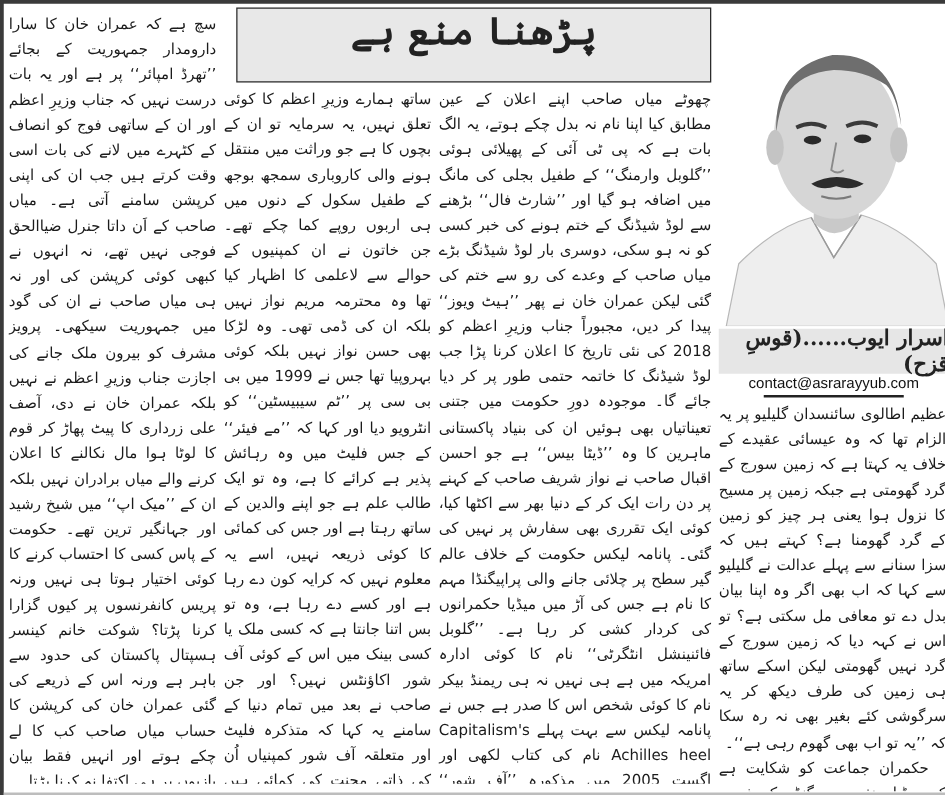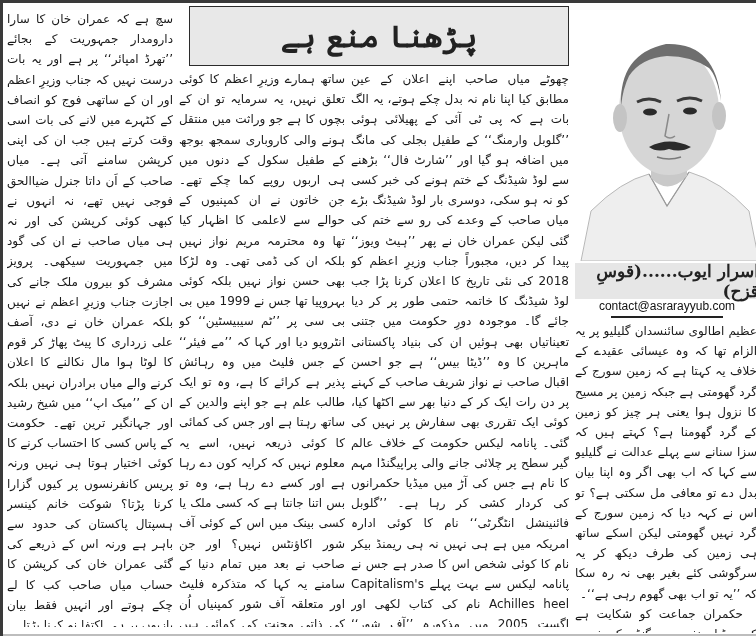--- a/index.html
+++ b/index.html
@@ -1,21 +1,21 @@
 <!DOCTYPE html>
 <html><head>
 <meta charset="utf-8">
 <style>
   * { box-sizing: border-box; margin: 0; padding: 0; }
   html, body { width: 756px; height: 636px; overflow: hidden; background: #ffffff; }
   body { position: relative; font-family: "DejaVu Sans", sans-serif; color: #1a1a1a; }
   .page { position: absolute; left: 0; top: 0; width: 756px; height: 636px; background: #fff;
           border-top: 3px solid #3a3a3a; border-left: 3px solid #3a3a3a; }
   .headline-box { position: absolute; left: 186px; top: 3px; width: 380px; height: 60px;
-          background: #e8e8e8; border: 1.5px solid #2b2b2b; display: flex; align-items: center; justify-content: center; }
+          background: #e8e8e8; border: 1.5px solid #2b2b2b; display: flex; justify-content: center; }
   .headline { font-family: "DejaVu Serif", serif; font-size: 30px; font-weight: bold; color: #222; direction: rtl; letter-spacing: 1px; }
   .col { position: absolute; direction: rtl; text-align: justify; font-size: 12px; line-height: 20.2px; color: #1b1b1b; overflow: hidden; }
   .col p { margin: 0; }
   .col p.indent { text-indent: 14px; }
   .col-1 { left: 4px;   top: 6px;  width: 166px; height: 618px; }
   .col-2 { left: 176px; top: 66px; width: 166px; height: 558px; }
   .col-3 { left: 348px; top: 66px; width: 218px; height: 558px; }
   .col-4 { left: 572px; top: 302px; width: 182px; height: 322px; }
   .author-photo { position: absolute; left: 568px; top: 3px; width: 188px; height: 255px; background: #fff; overflow: hidden; }
   .author-banner { position: absolute; left: 572px; top: 260px; width: 184px; height: 36px; background: #e6e6e6;

